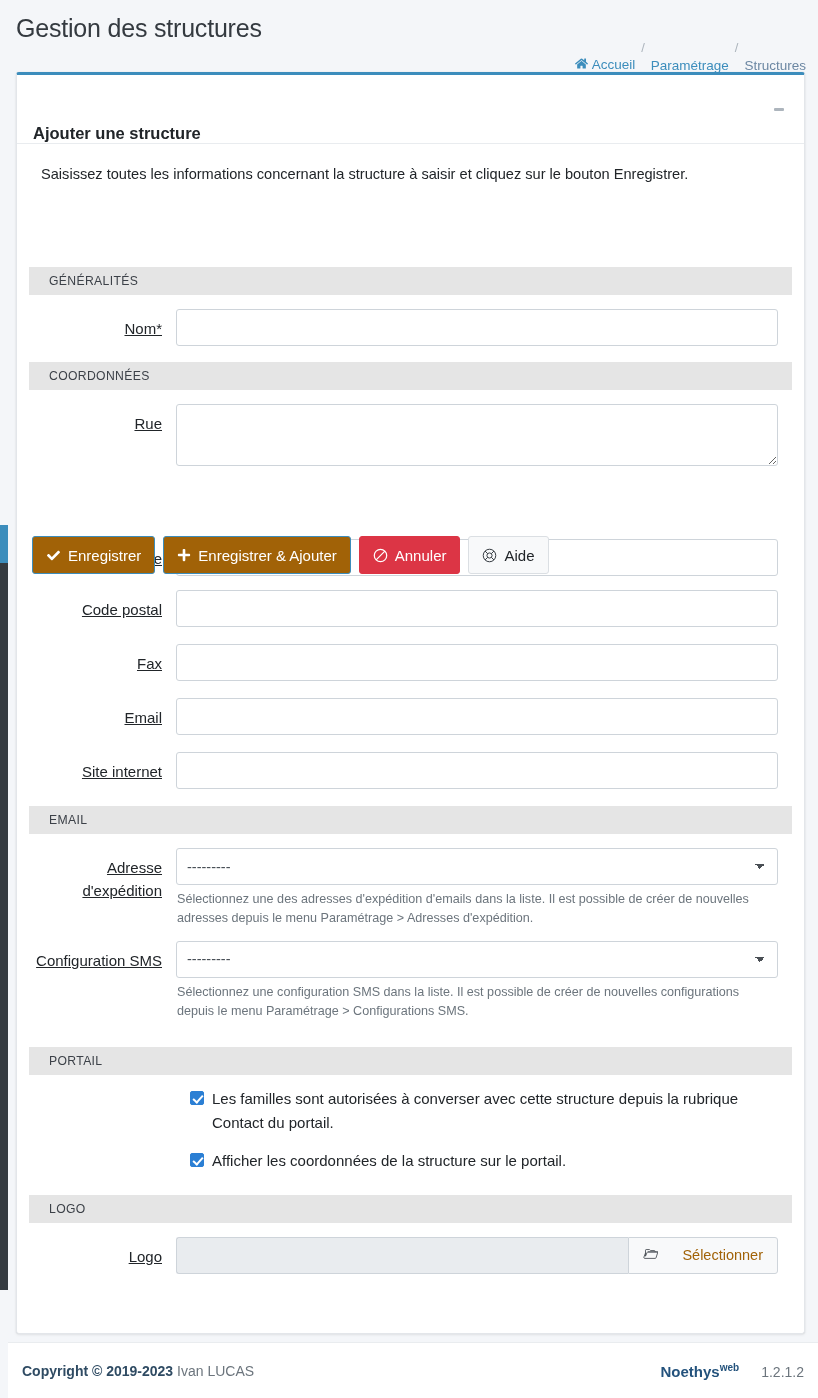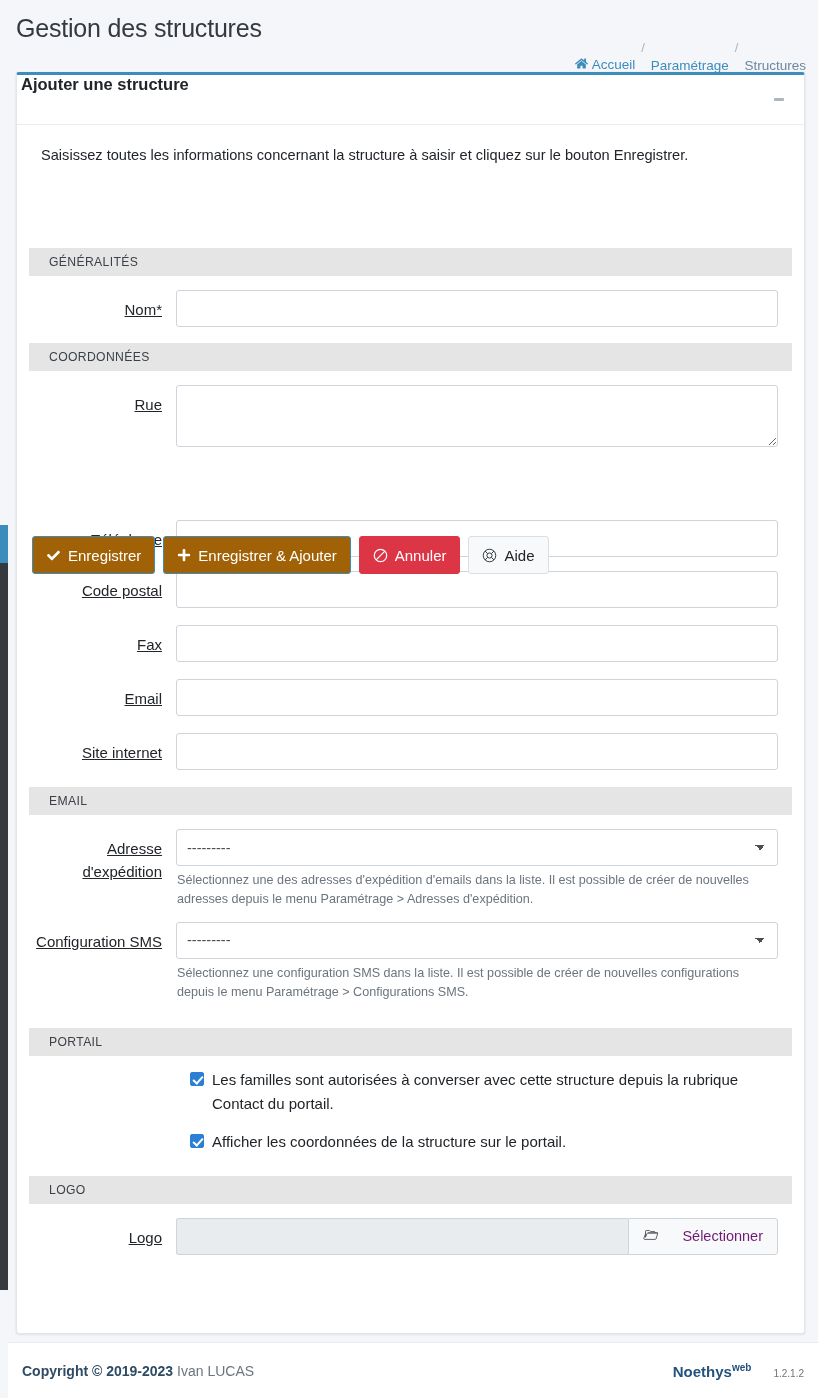--- a/index.html
+++ b/index.html
@@ -53,23 +53,23 @@
   
   .card {
     position: absolute; left: 16px; top: 72px; width: 789px; height: 1262px;
     background: #ffffff;
     border: 1px solid #e3e6ea;
     border-top: 3px solid #3c8dbc;
     border-radius: 3px;
     box-shadow: 0 0 1px rgba(0,0,0,.125), 0 1px 3px rgba(0,0,0,.08);
   }
   .card-header {
-    position: relative; height: 50px;
+    position: relative; height: 69px;
     border-bottom: 1px solid #e9ecef;
-    display: flex; align-items: flex-start; padding: 0 4px;
+    display: flex; align-items: flex-end; padding: 0 16px;
   }
   .card-title { font-size: 16.5px; font-weight: bold; color: #212529; }
   .collapse-btn {
     position: absolute; right: 14px; top: 50%; transform: translateY(-50%);
     width: 22px; height: 22px; display: flex; align-items: center; justify-content: center;
     background: none; border: none; cursor: pointer;
   }
   .collapse-btn .minus {
     display: block; width: 13px; height: 3px; background: #adb5bd; border-radius: 1px;
   }
@@ -148,21 +148,21 @@
   .input-group .file-display {
     flex: 1 1 auto; height: 37px;
     background: #e9ecef; border: 1px solid #ced4da; border-right: none;
     border-radius: 3px 0 0 3px;
   }
   .btn-select {
     flex: 0 0 auto; height: 37px;
     display: flex; align-items: center; gap: 24px;
     padding: 0 14px;
     background: #f8f9fa; border: 1px solid #ced4da; border-radius: 0 3px 3px 0;
-    font-family: inherit; font-size: 14.5px; color: #701a75; cursor: pointer;
+    font-family: inherit; font-size: 14.5px; color: #a16207; cursor: pointer;
   }
 
   
   .action-bar {
     position: absolute; left: 32px; top: 536px;
     display: flex; align-items: center; gap: 8px; z-index: 20;
   }
   .btn {
     display: inline-flex; align-items: center; gap: 7px;
     height: 38px; padding: 0 13px;
@@ -180,21 +180,21 @@
     position: absolute; left: 8px; right: 0; bottom: 0; height: 56px;
     background: #ffffff; border-top: 1px solid #e9ecef;
     display: flex; align-items: center; padding: 0 14px;
     font-size: 14px; color: #6c757d;
   }
   .footer .copy strong { color: #2f4b63; font-weight: bold; }
   .footer .copy .author { color: #6c757d; }
   .footer .brand { margin-left: auto; display: flex; align-items: baseline; gap: 22px; }
   .footer .brand .name { color: #23527c; font-weight: bold; font-size: 15px; }
   .footer .brand .name sup { font-size: 10px; }
-  .footer .brand .ver { color: #6c757d; font-size: 10px; text-align: right; }
+  .footer .brand .ver { color: #6c757d; font-size: 14px; text-align: right; }
 </style>
 </head>
 <body>
 
 <div class="page">
 
   <div class="sidebar-sliver">
     <div class="brand-edge"></div>
     <div class="accent-edge"></div>
     <div class="dark-edge"></div>

